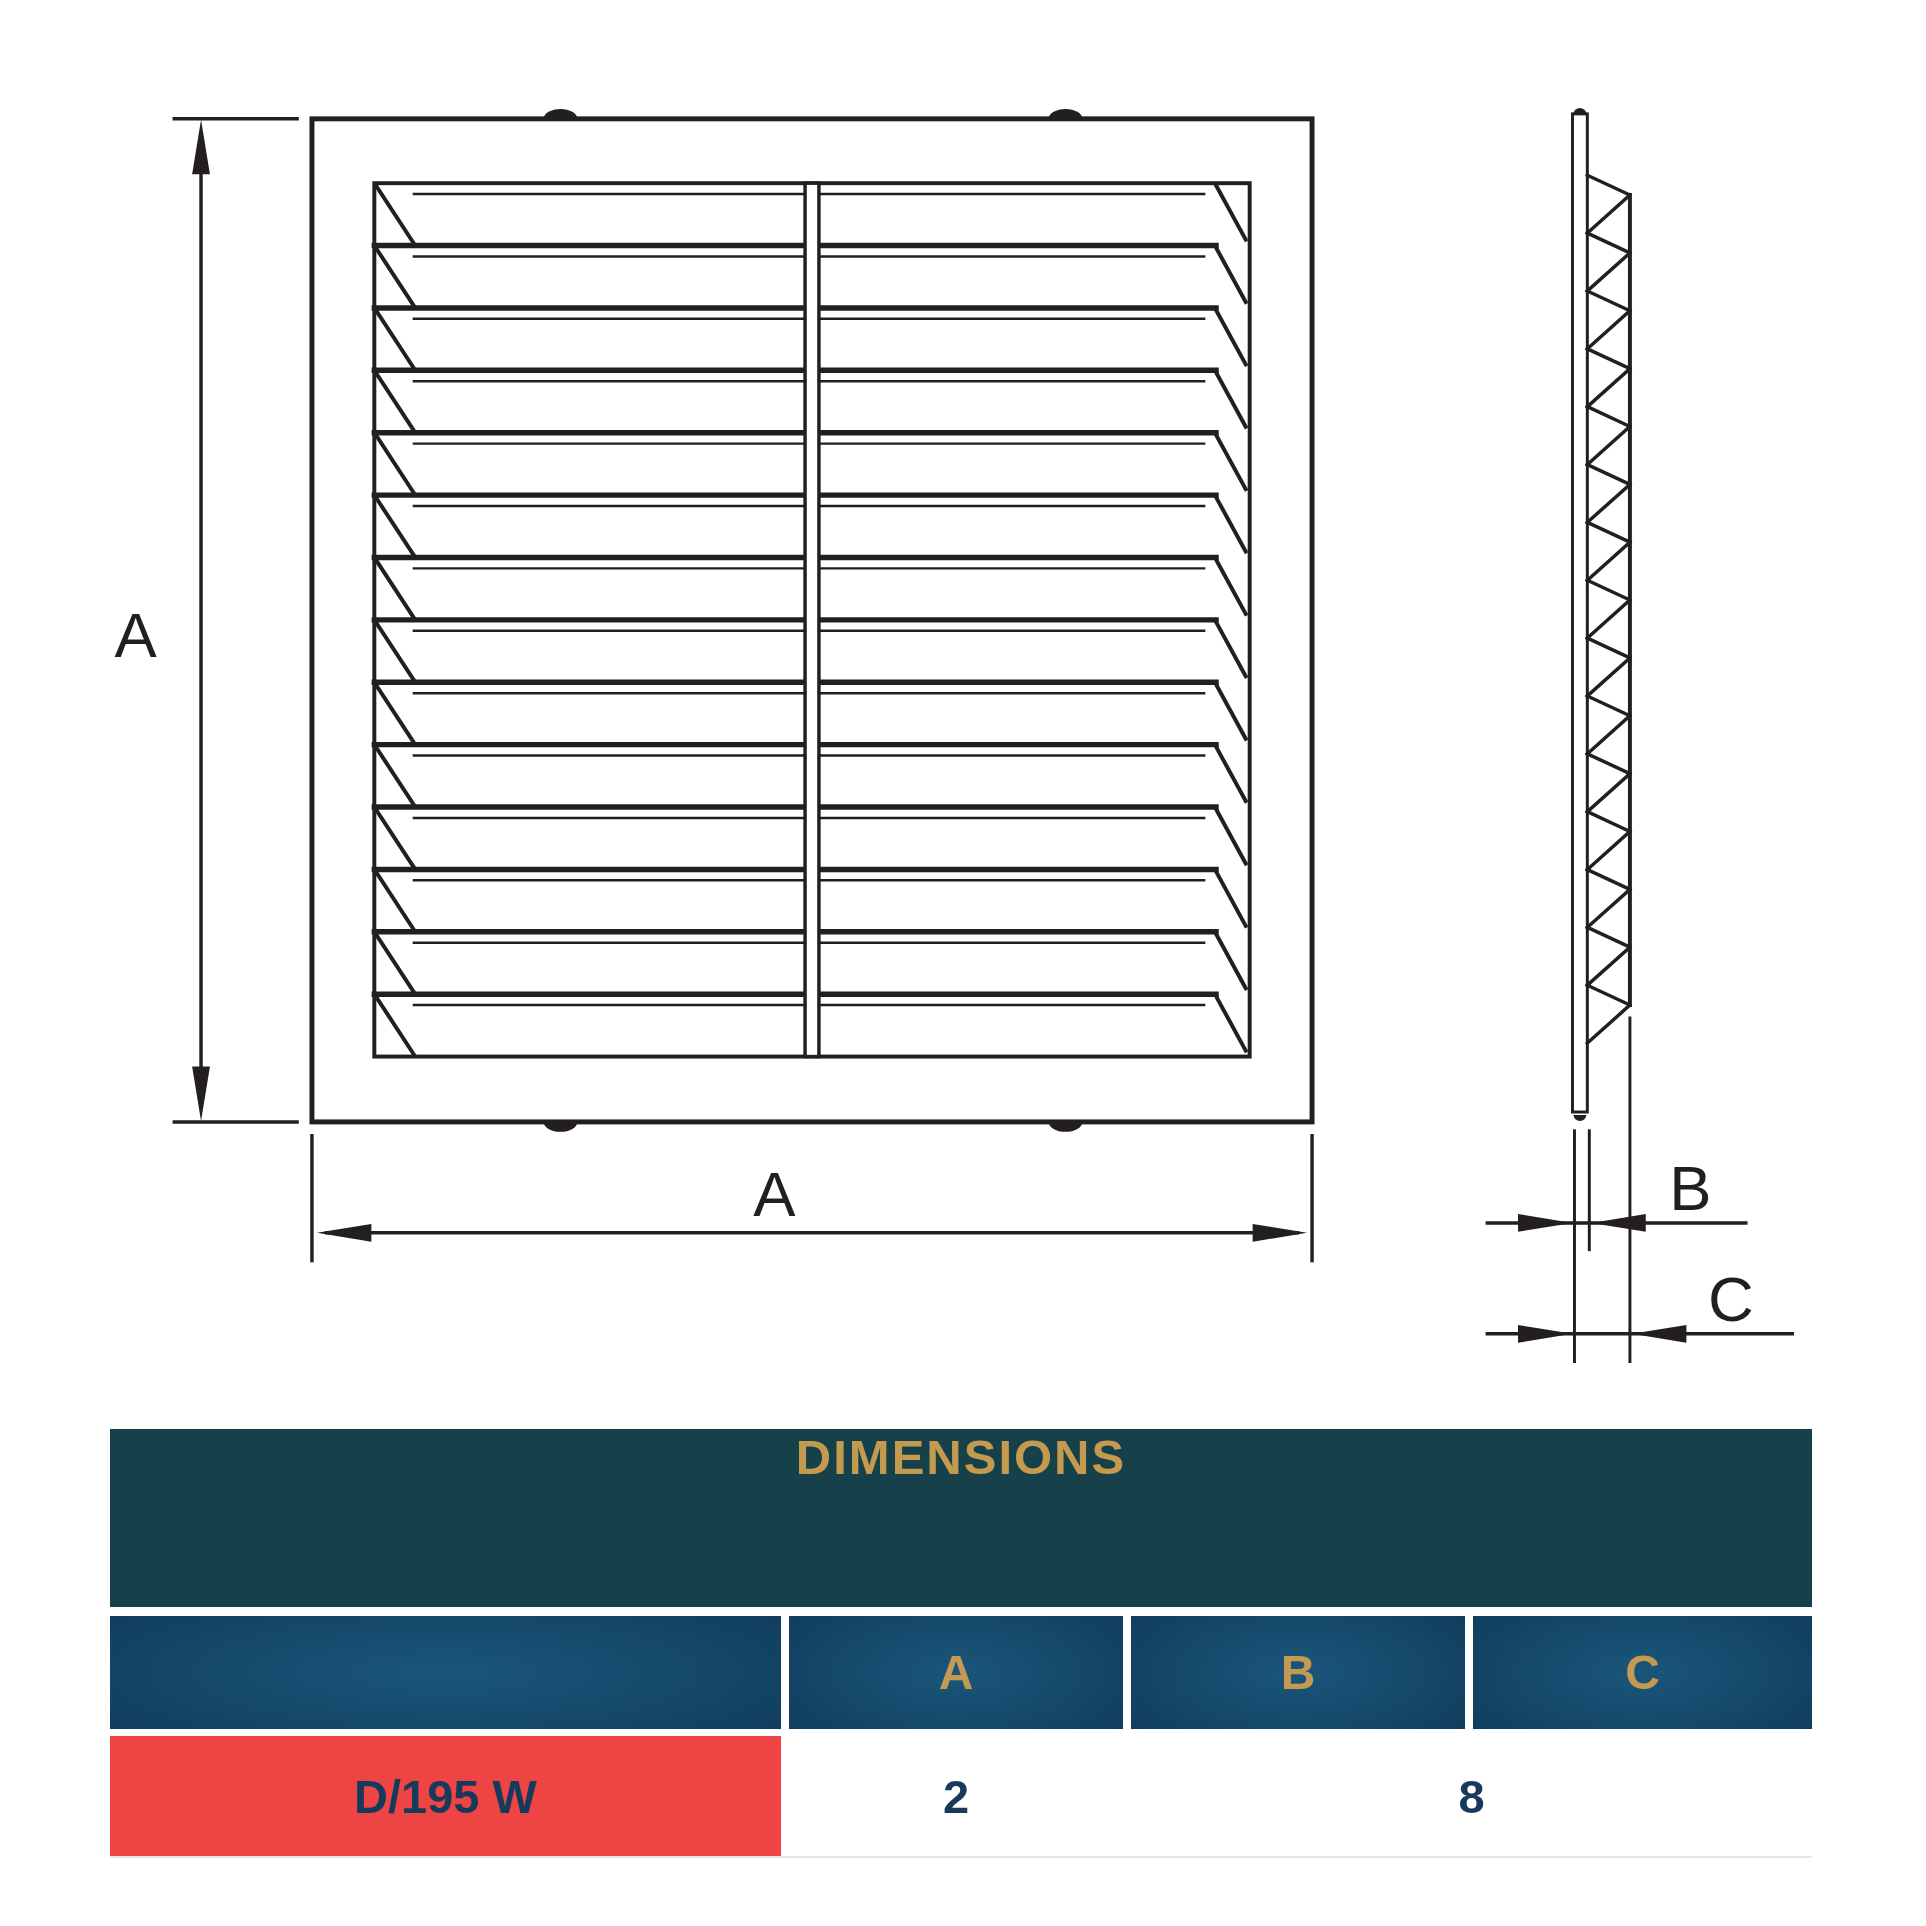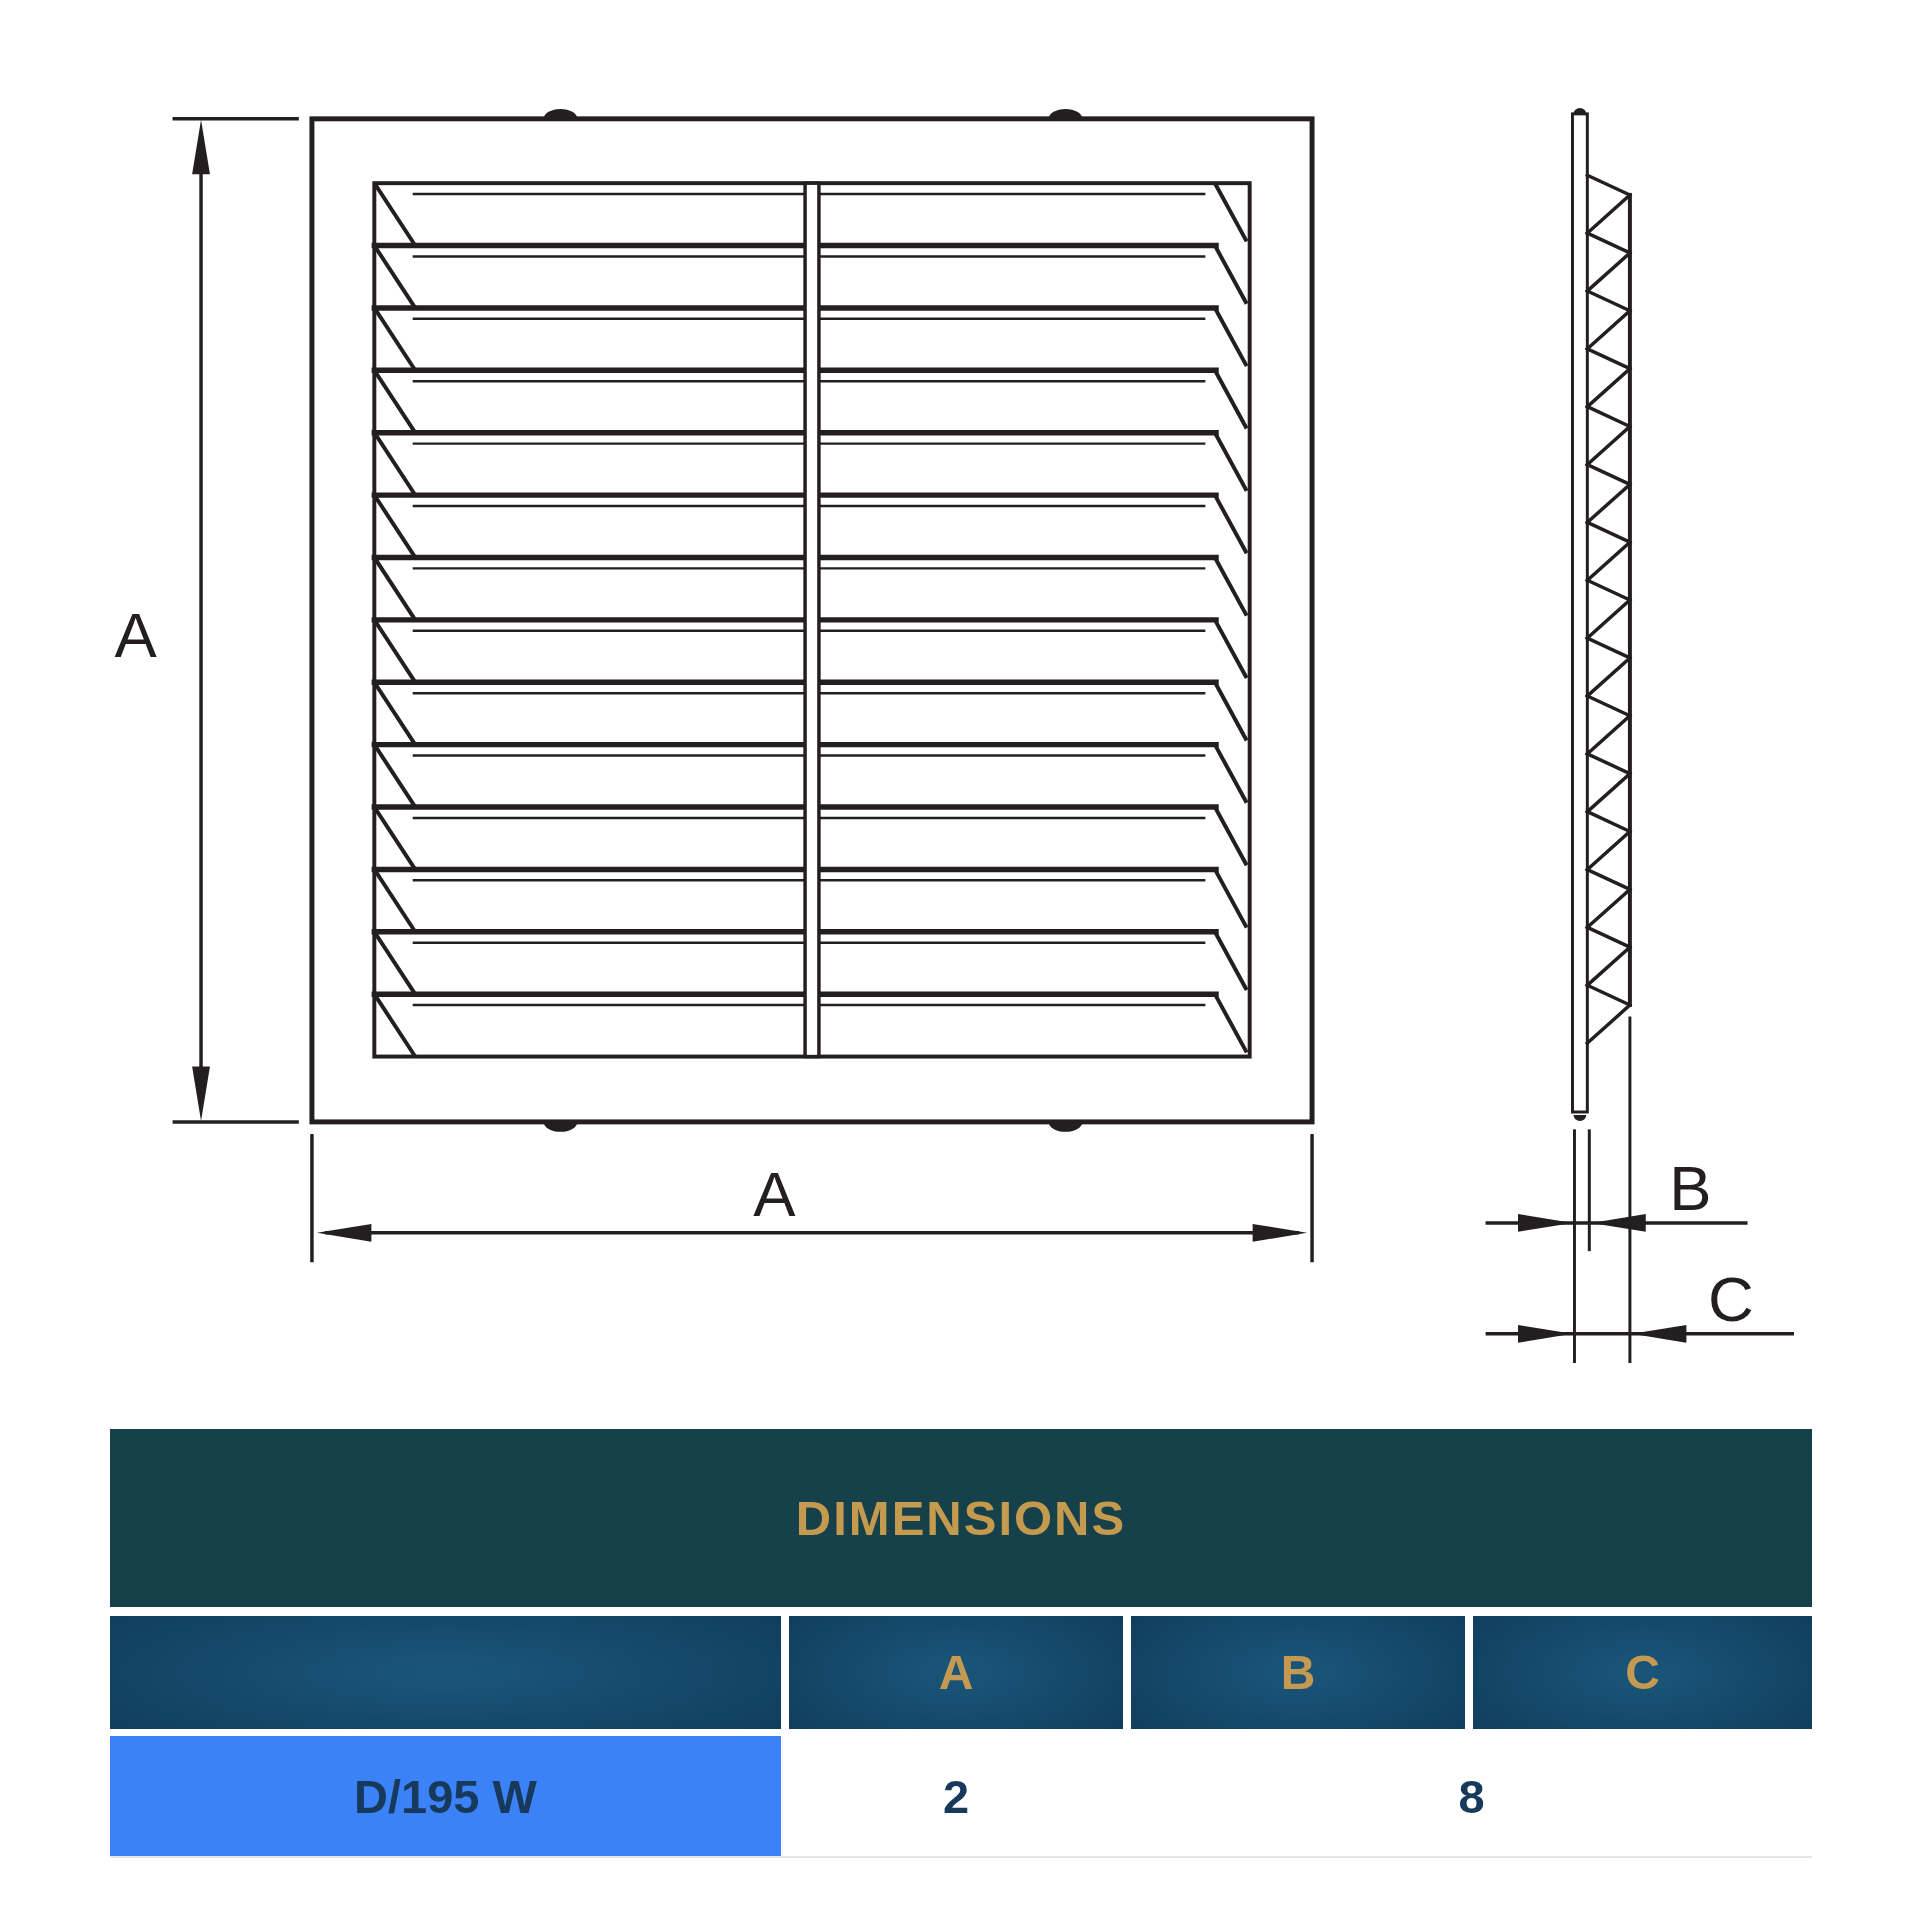--- a/index.html
+++ b/index.html
@@ -5,39 +5,39 @@
   html,body{margin:0;padding:0;background:#ffffff;}
   #canvas{
     position:relative;width:1927px;height:1927px;background:#ffffff;overflow:hidden;
     font-family:"Liberation Sans", sans-serif;
   }
   #dwg{position:absolute;left:0;top:0;}
   .dim-label{font-family:"Liberation Sans", sans-serif;font-size:64px;fill:#231f20;}
   
   #spec-table{position:absolute;left:110px;top:1429px;width:1702px;}
   .t-title-row{
-    height:178px;background:#16404a;display:flex;align-items:center;justify-content:center;
+    height:178px;background:#16404a;display:flex;align-items:flex-start;justify-content:center;
   }
   .t-title-row span{
     color:#c49a4e;font-size:49px;font-weight:bold;letter-spacing:2px;
   }
   .t-head-row{margin-top:9px;display:flex;height:113px;}
   .t-head-cell{
     background:radial-gradient(ellipse 120% 160% at 50% 50%, #1a567a 0%, #0b2f4d 85%);
     display:flex;align-items:center;justify-content:center;
   }
   .t-head-cell span{color:#c49a52;font-size:48px;font-weight:bold;}
   .c-model{width:671px;margin-right:8px;}
   .c-a{width:334px;margin-right:8px;}
   .c-b{width:334px;margin-right:8px;}
   .c-c{flex:1;}
   .t-data-row{margin-top:7px;display:flex;height:120px;border-bottom:2px solid #e6e6e6;}
   .t-data-cell{display:flex;align-items:center;justify-content:center;background:#ffffff;}
   .t-data-cell span{color:#17395c;font-size:47px;font-weight:600;}
-  .model-cell{background:#3b82f6;}
+  .model-cell{background:#ef4444;}
 </style>
 </head>
 <body>
 
 <div id="canvas">
 
   <svg id="dwg" width="1927" height="1416" viewBox="0 0 1946 1430">
     <g stroke="#231f20" fill="none" stroke-linecap="square">
 
       <g>

